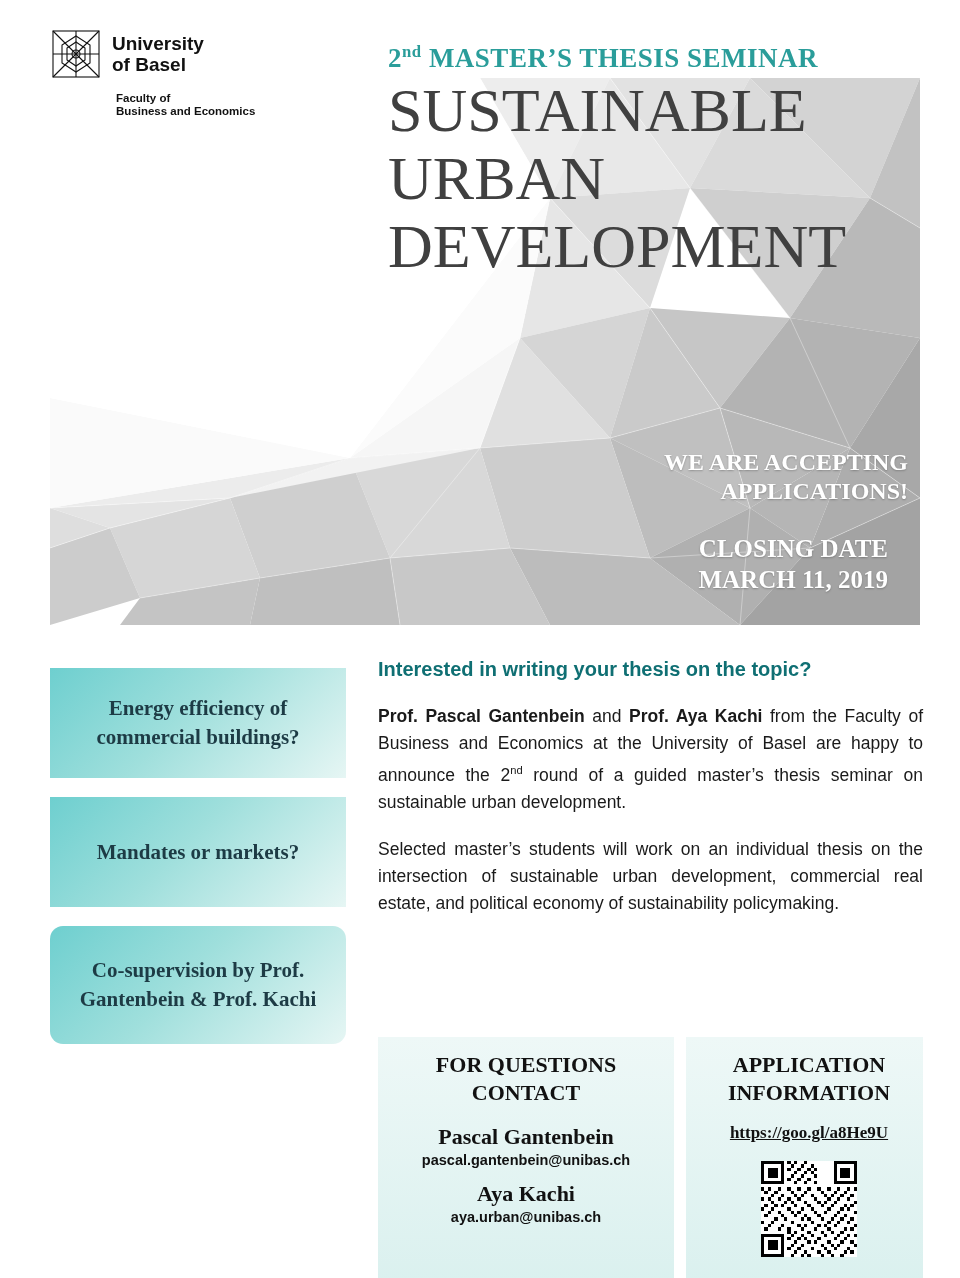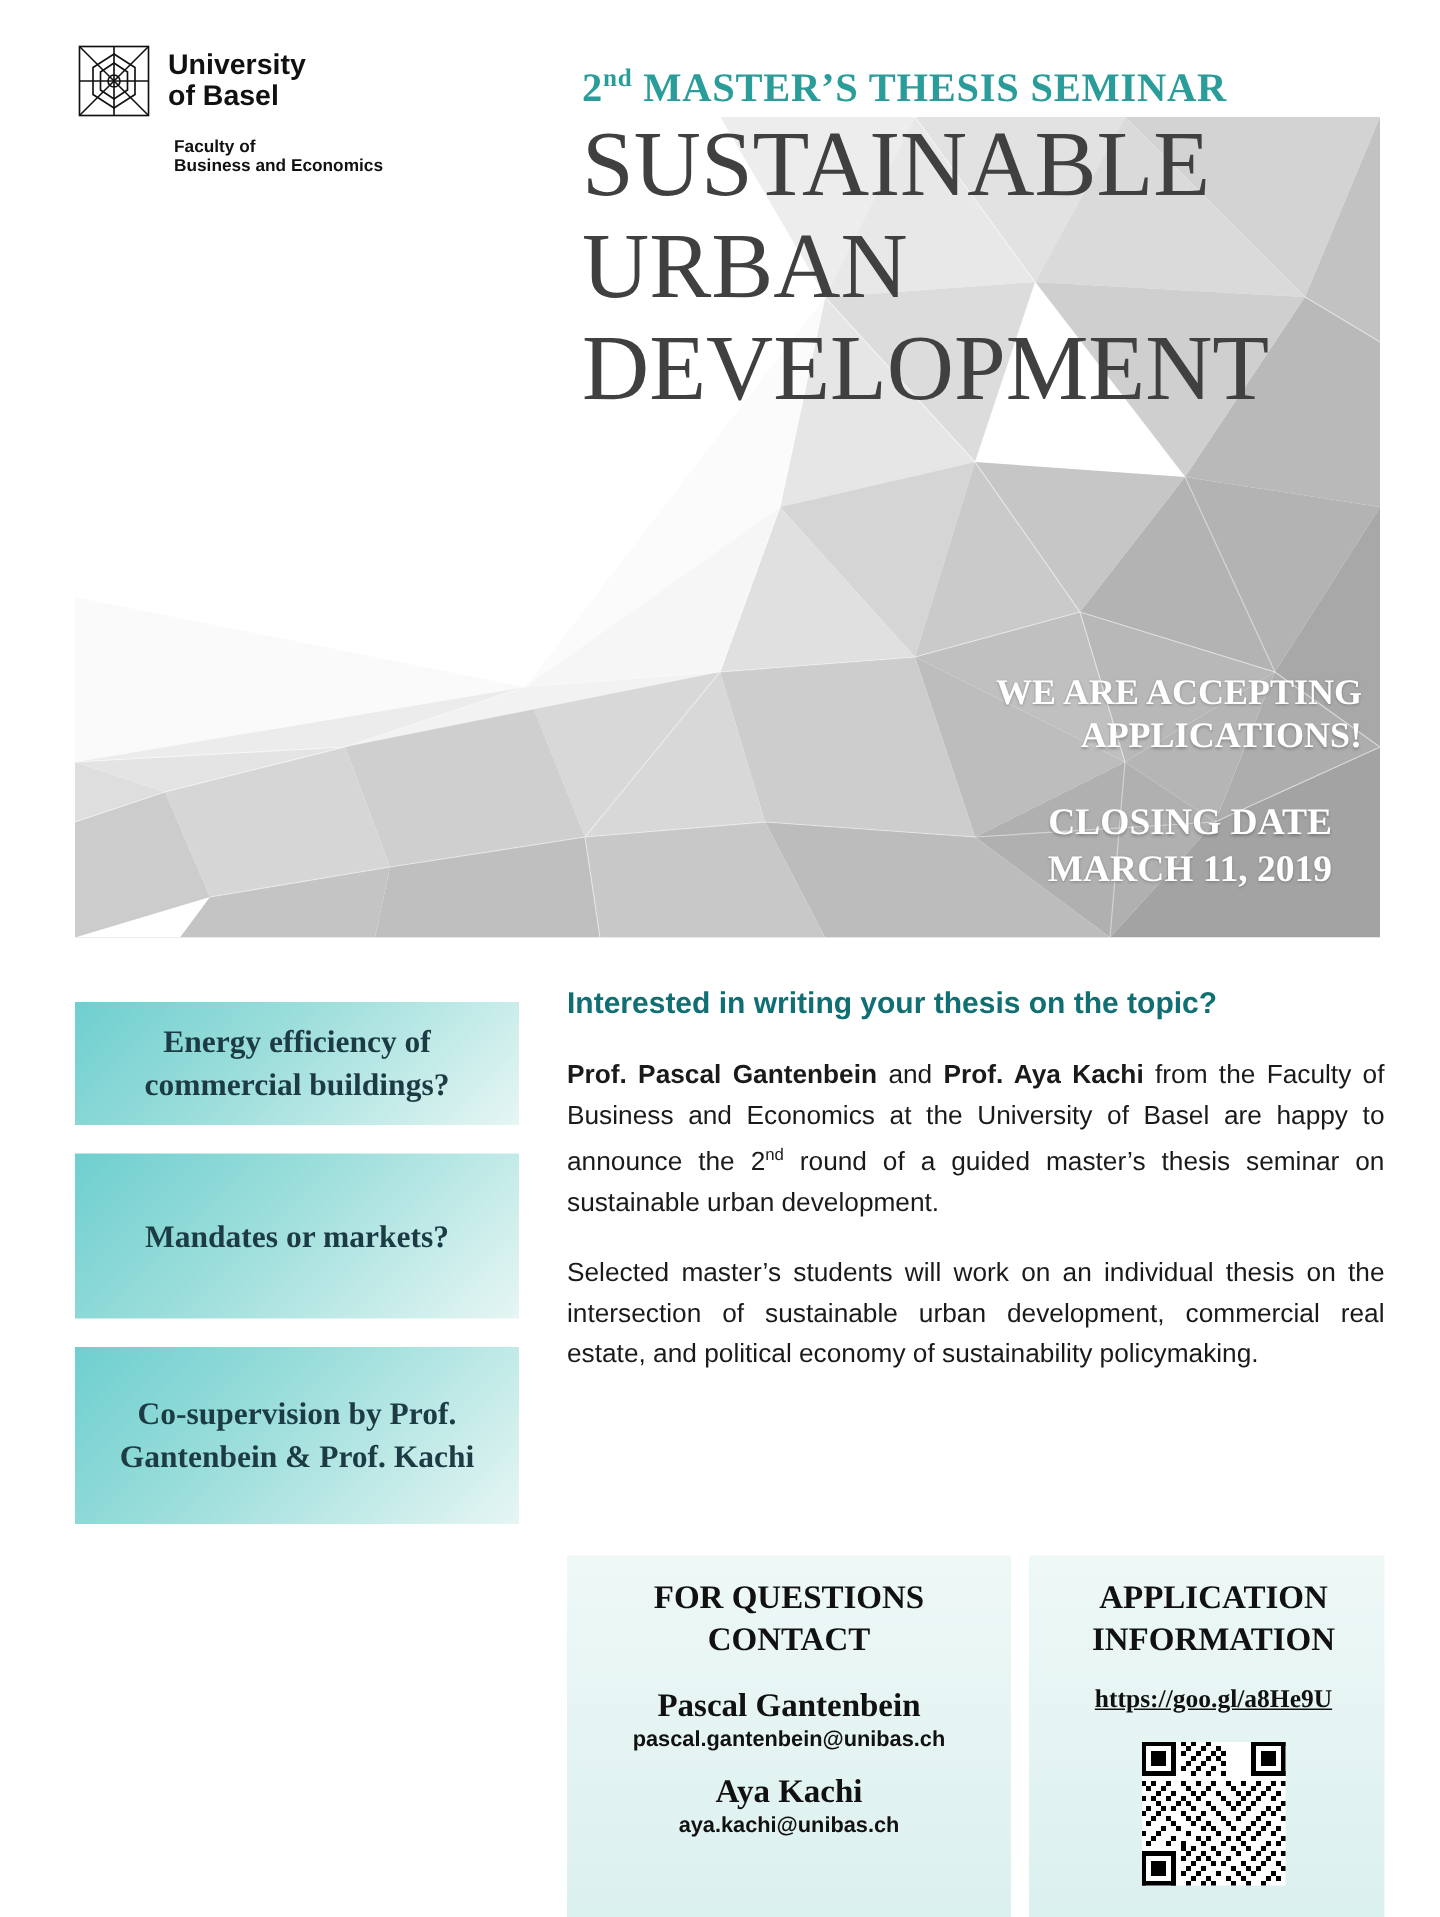--- a/index.html
+++ b/index.html
@@ -139,24 +139,24 @@
     font-size: 21px;
     line-height: 29px;
     text-align: center;
     display: flex;
     align-items: center;
     justify-content: center;
     padding: 10px 14px;
     box-sizing: border-box;
     margin-bottom: 19px;
   }
-  .promo.p1 { height: 82px; }
+  .promo.p1 { height: 110px; }
   .promo.p2 { height: 110px; }
   .promo.p3 { height: 118px; }
-  .promo.p4 { height: 118px; margin-bottom: 17px; }
+  .promo.p4 { height: 118px; margin-bottom: 17px; border-radius: 13px; }
 
   .right-col {
     position: absolute;
     left: 378px;
     top: 18px;
     width: 545px;
   }
   .lead {
     font-family: "Liberation Sans", sans-serif;
     font-weight: bold;
@@ -362,21 +362,21 @@
 
   <div class="boxes">
     <div class="info-box box-contact">
       <div class="box-title">
         <div>FOR QUESTIONS</div>
         <div>CONTACT</div>
       </div>
       <p class="person">Pascal Gantenbein</p>
       <p class="email">pascal.gantenbein@unibas.ch</p>
       <p class="person">Aya Kachi</p>
-      <p class="email">aya.kachi@unibas.ch</p>
+      <p class="email">aya.urban@unibas.ch</p>
     </div>
 
     <div class="info-box box-appl">
       <div class="box-title">
         <div>APPLICATION</div>
         <div>INFORMATION</div>
       </div>
       <a class="appl-link" href="#">https://goo.gl/a8He9U</a>
       <svg class="qr" viewBox="0 0 29 29" shape-rendering="crispEdges">
         <rect width="29" height="29" fill="#ffffff"></rect>

